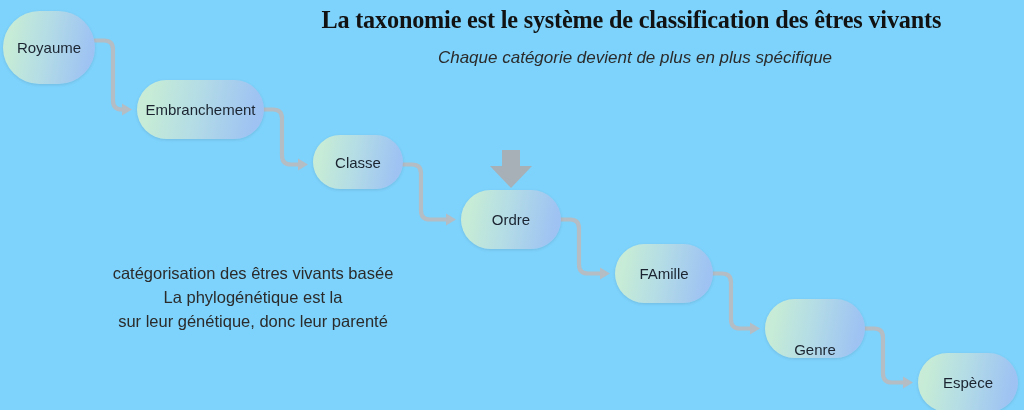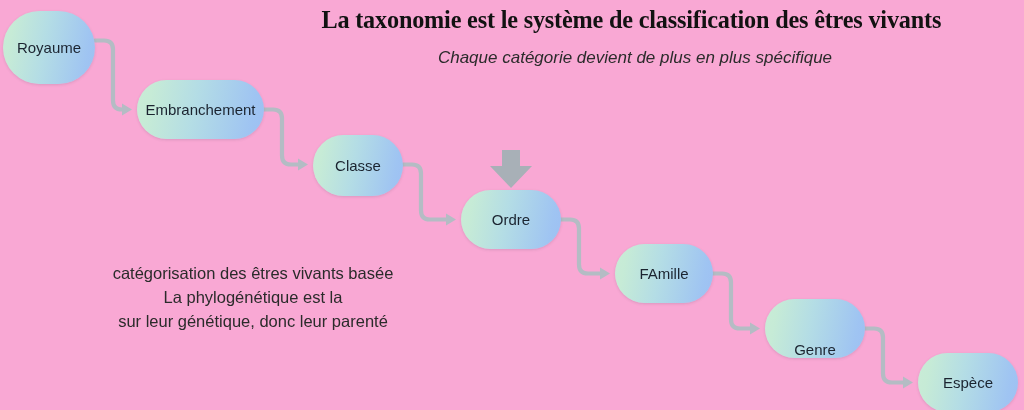--- a/index.html
+++ b/index.html
@@ -4,21 +4,21 @@
 <style>
   html, body {
     margin: 0;
     padding: 0;
     background: #ffffff;
   }
   #canvas {
     position: relative;
     width: 1024px;
     height: 410px;
-    background: #f9a8d4;
+    background: #7dd3fc;
     overflow: hidden;
     font-family: "Liberation Sans", sans-serif;
   }
 
   
   .title {
     position: absolute;
     left: 0;
     top: 6px;
     width: 1024px;
@@ -130,21 +130,21 @@
     <span>sur leur génétique, donc leur parenté</span>
   </div>
 
   <div id="nodes">
       <div class="node" style="left: 3px; top: 11px; width: 92px; height: 73px;">
         <span>Royaume</span>
       </div>
       <div class="node" style="left: 137px; top: 80px; width: 127px; height: 59px;">
         <span>Embranchement</span>
       </div>
-      <div class="node" style="left: 313px; top: 135px; width: 90px; height: 61px;">
+      <div class="node" style="left: 313px; top: 135px; width: 90px; height: 54px;">
         <span>Classe</span>
       </div>
       <div class="node" style="left: 461px; top: 190px; width: 100px; height: 59px;">
         <span>Ordre</span>
       </div>
       <div class="node" style="left: 615px; top: 244px; width: 98px; height: 59px;">
         <span>FAmille</span>
       </div>
       <div class="node" style="left: 765px; top: 299px; width: 100px; height: 59px; align-items: flex-end;">
         <span>Genre</span>

